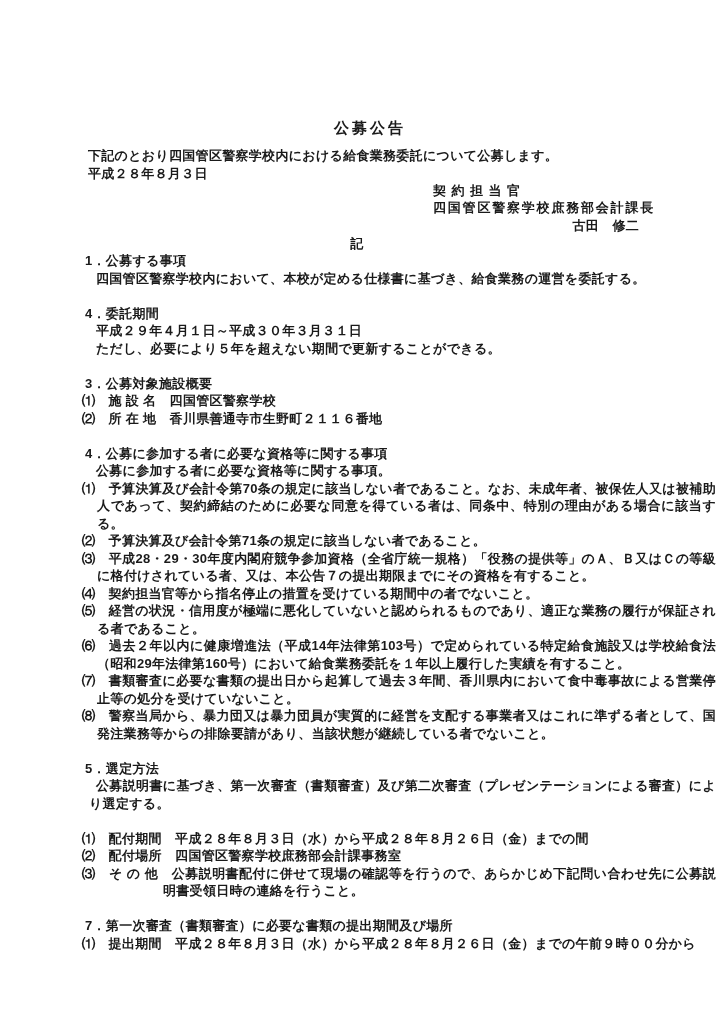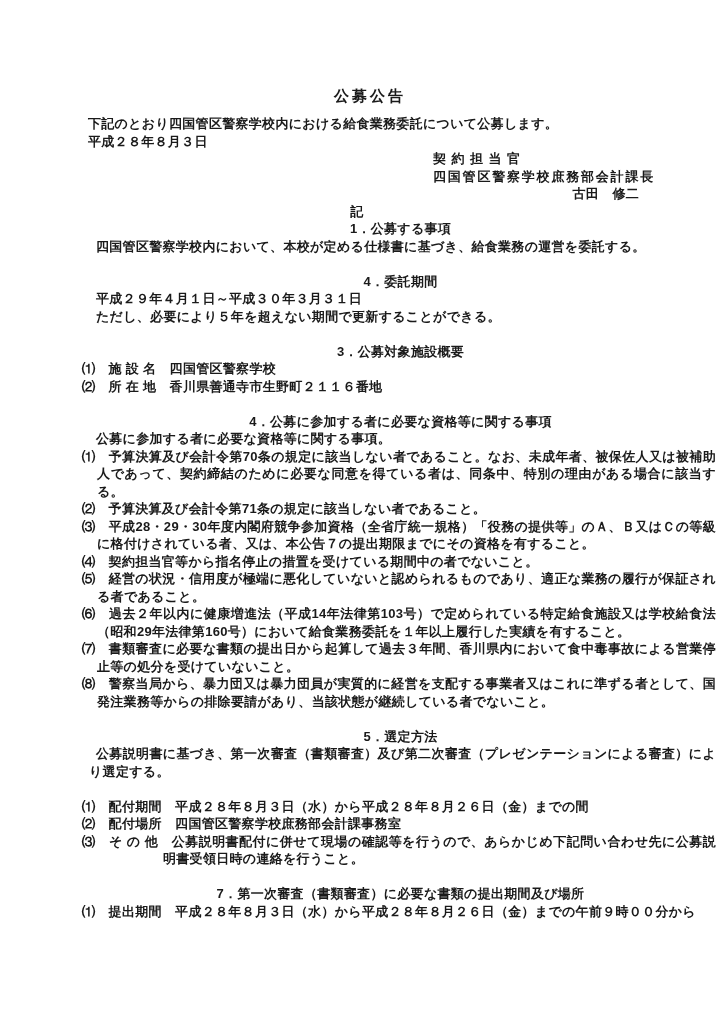--- a/index.html
+++ b/index.html
@@ -9,47 +9,47 @@
     height: 1024px;
     margin: 0 auto;
     background: #ffffff;
     color: #1a1a1a;
     font-family: "Liberation Sans", "DejaVu Sans", sans-serif;
     font-size: 13px;
     line-height: 17.5px;
     letter-spacing: 0.3px;
     font-weight: 600;
     box-sizing: border-box;
-    padding: 86px 9px 0 82px;
+    padding: 118px 9px 0 82px;
     overflow: hidden;
   }
   .title {
     font-size: 15px;
     font-weight: 700;
     letter-spacing: 3px;
     text-align: center;
     line-height: 20px;
     position: relative;
     left: -29px;
     margin: 0 0 9px 0;
   }
   .intro { margin-left: 6px; }
   .date-line { margin-left: 6px; }
   .sig { margin-left: 351px; width: 230px; }
   .sig-role { letter-spacing: 5.5px; }
-  .sig-org  { letter-spacing: 1.8px; white-space: nowrap; }
+  .sig-org  { letter-spacing: 1.8px; white-space: nowrap; font-family: Liberation Mono, monospace; }
   .sig-name { text-align: right; padding-right: 24px; }
   .ki {
     text-align: center;
     position: relative;
     left: -42px;
   }
   .sec { margin-top: 17.5px; }
   .sec.first { margin-top: 0; }
-  .sec-head { margin-left: 3px; text-align: center; }
+  .sec-head { margin-left: 3px; }
   .sec-body {
     margin: 0 0 0 7px;
     text-indent: 7px;
     text-align: justify;
   }
   .item {
     padding-left: 15px;
     text-indent: -15px;
     text-align: justify;
   }

